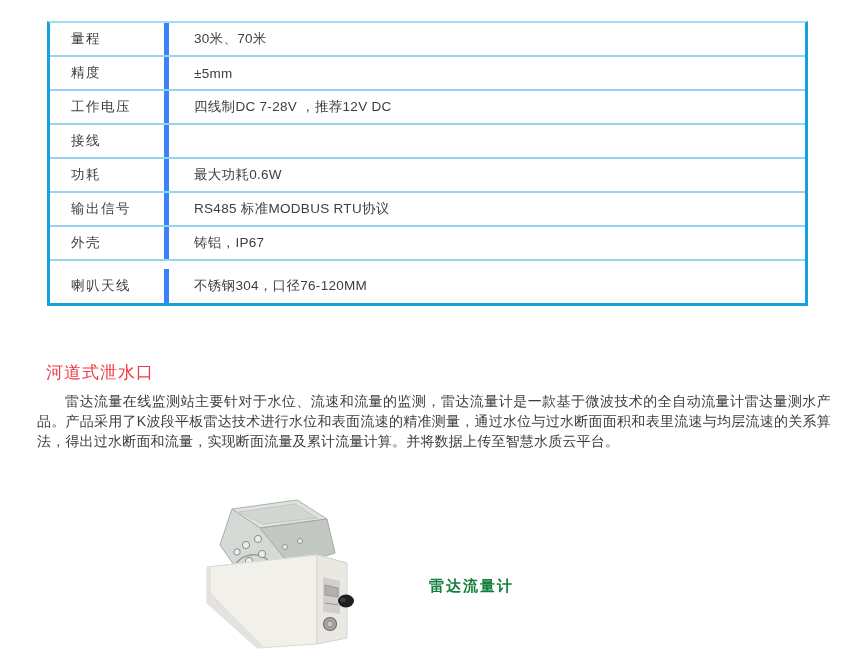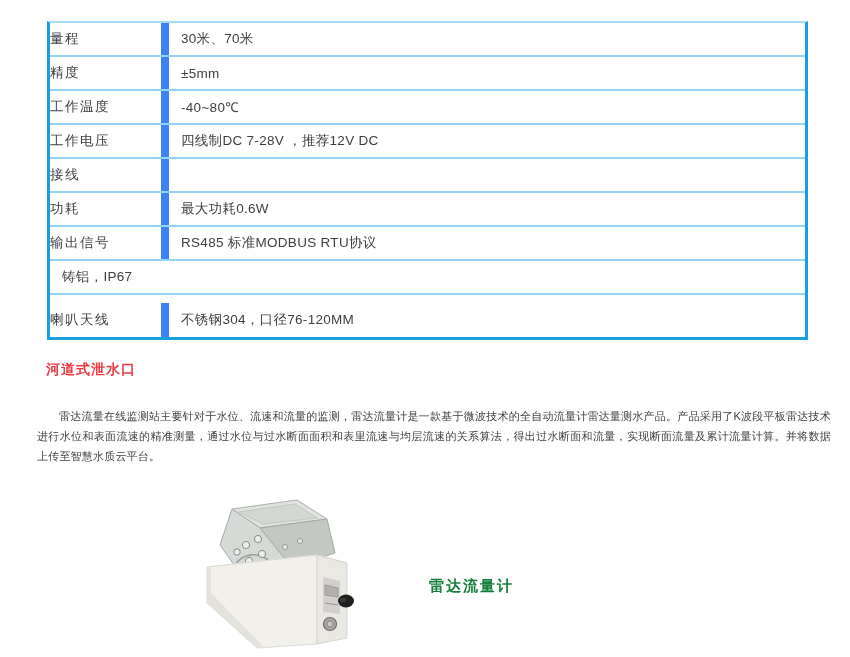--- a/index.html
+++ b/index.html
@@ -18,39 +18,40 @@
     border-top:2px solid #a5dcf5;
     background:#ffffff;
   }
   .spec-row {
     display:flex; height:34px;
     border-bottom:2px solid #93d4f1;
   }
   .spec-row:last-child { border-bottom:none;margin-top:8px; }
   .spec-label {
     flex:0 0 119px; width:119px;
-    border-right:8px solid #3b82f6;
+    border-right:5px solid #3b82f6;
+    padding-left:21px;
     display:flex; align-items:center;
     font-size:13.5px; letter-spacing:1.5px; color:#3e3e3e;
   }
   .spec-value {
-    flex:1; padding-left:12px;
+    flex:1; padding-left:25px;
     display:flex; align-items:center;
     font-size:13.5px; letter-spacing:0.3px; color:#3e3e3e;
     white-space:nowrap; overflow:hidden;
   }
 
   
   .section-heading {
     position:absolute; left:46px; top:361px;
-    font-size:14px; font-weight:bold; color:#ee3b43; letter-spacing:1px;
+    font-size:17px; font-weight:normal; color:#ee3b43; letter-spacing:1px;
   }
   .body-paragraph {
-    position:absolute; left:37px; top:406px; width:794px;
-    font-size:11px; line-height:20px; color:#3d3d3d;
+    position:absolute; left:37px; top:391px; width:794px;
+    font-size:14px; line-height:20px; color:#3d3d3d;
     text-indent:2em; text-align:justify; letter-spacing:0.2px;
   }
 
   
   .device-figure { position:absolute; left:199px; top:495px; width:162px; height:158px; }
   .figure-caption {
     position:absolute; left:429px; top:577px;
     font-size:15px; font-weight:bold; color:#15803d; letter-spacing:2px;
   }
 </style>
@@ -60,39 +61,36 @@
 <div class="spec-table">
   <div class="spec-row">
     <div class="spec-label">量程</div>
     <div class="spec-value">30米、70米</div>
   </div>
   <div class="spec-row">
     <div class="spec-label">精度</div>
     <div class="spec-value">±5mm</div>
   </div>
   <div class="spec-row">
-    <div class="spec-label">工作温度</div>
-    <div class="spec-value">-40~80℃</div>
-  </div>
-  <div class="spec-row">
     <div class="spec-label">工作电压</div>
     <div class="spec-value">四线制DC 7-28V ，推荐12V DC</div>
   </div>
   <div class="spec-row">
     <div class="spec-label">接线</div>
   </div>
   <div class="spec-row">
     <div class="spec-label">功耗</div>
     <div class="spec-value">最大功耗0.6W</div>
   </div>
   <div class="spec-row">
     <div class="spec-label">输出信号</div>
     <div class="spec-value">RS485 标准MODBUS RTU协议</div>
   </div>
   <div class="spec-row">
+    <div class="spec-label">外壳</div>
     <div class="spec-value">铸铝，IP67</div>
   </div>
   <div class="spec-row">
     <div class="spec-label">喇叭天线</div>
     <div class="spec-value">不锈钢304，口径76-120MM</div>
   </div>
 </div>
 
 <div class="section-heading">河道式泄水口</div>
 <div class="body-paragraph">雷达流量在线监测站主要针对于水位、流速和流量的监测，雷达流量计是一款基于微波技术的全自动流量计雷达量测水产品。产品采用了K波段平板雷达技术进行水位和表面流速的精准测量，通过水位与过水断面面积和表里流速与均层流速的关系算法，得出过水断面和流量，实现断面流量及累计流量计算。并将数据上传至智慧水质云平台。</div>

